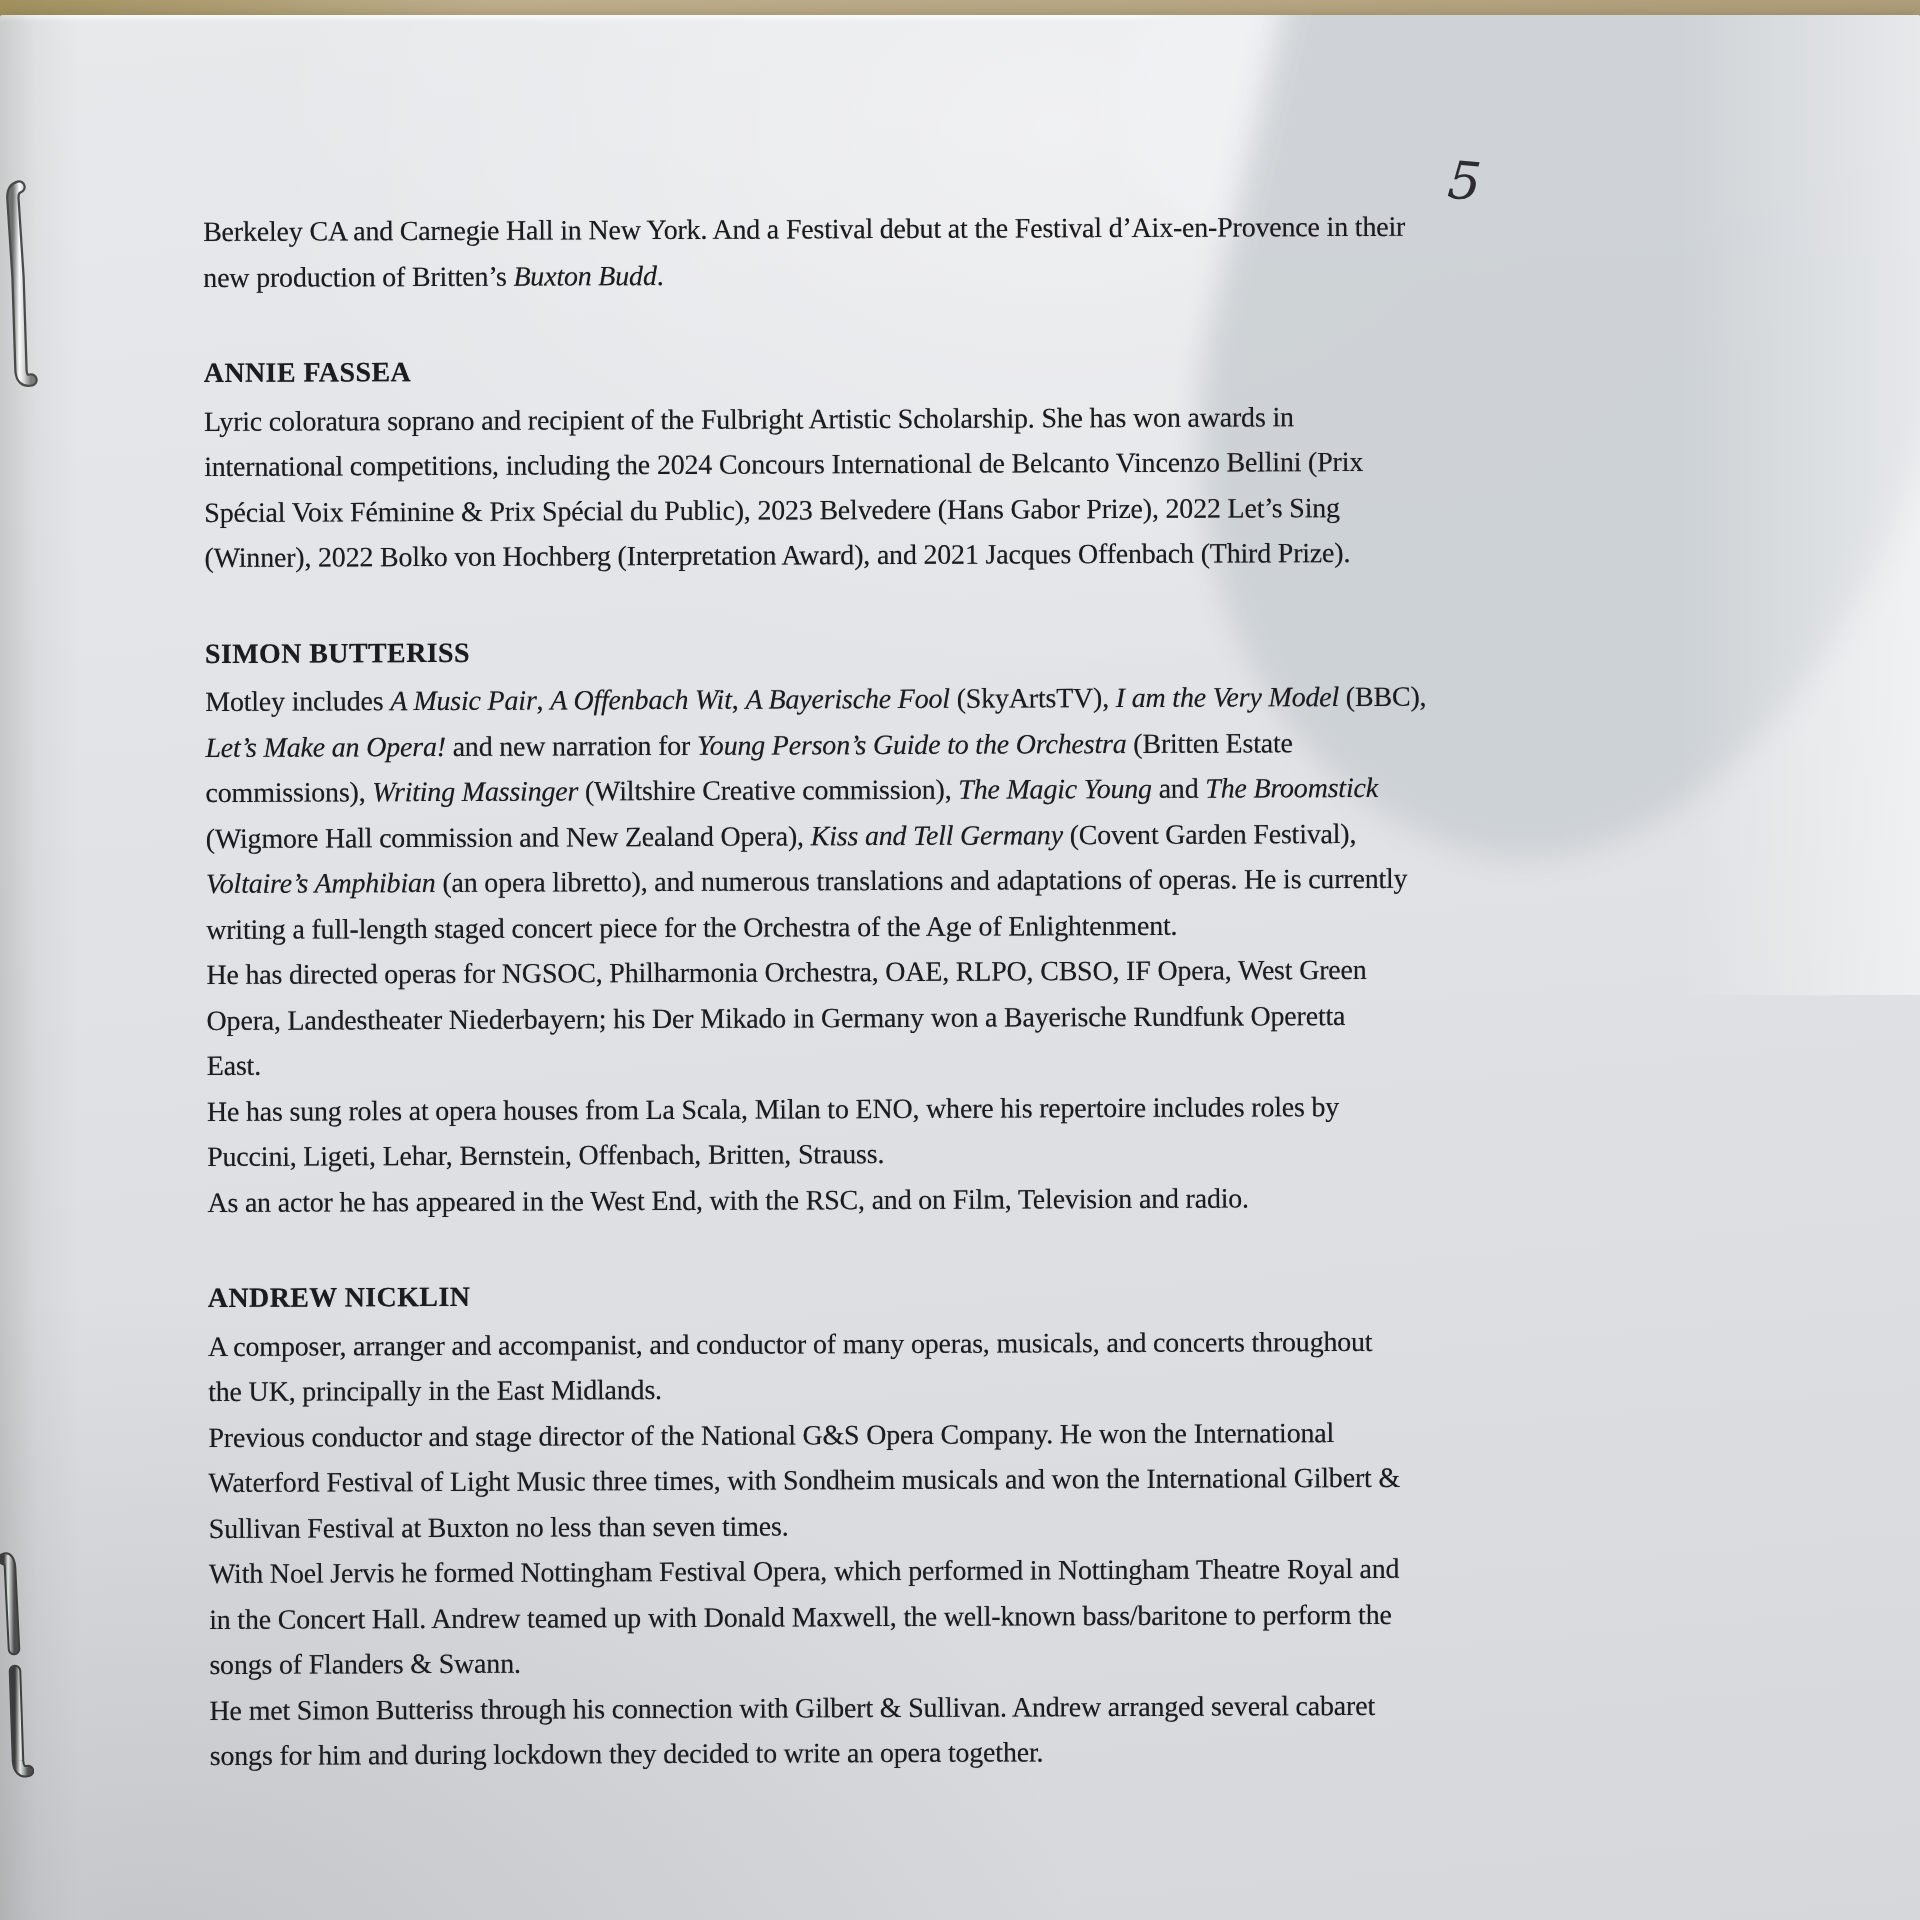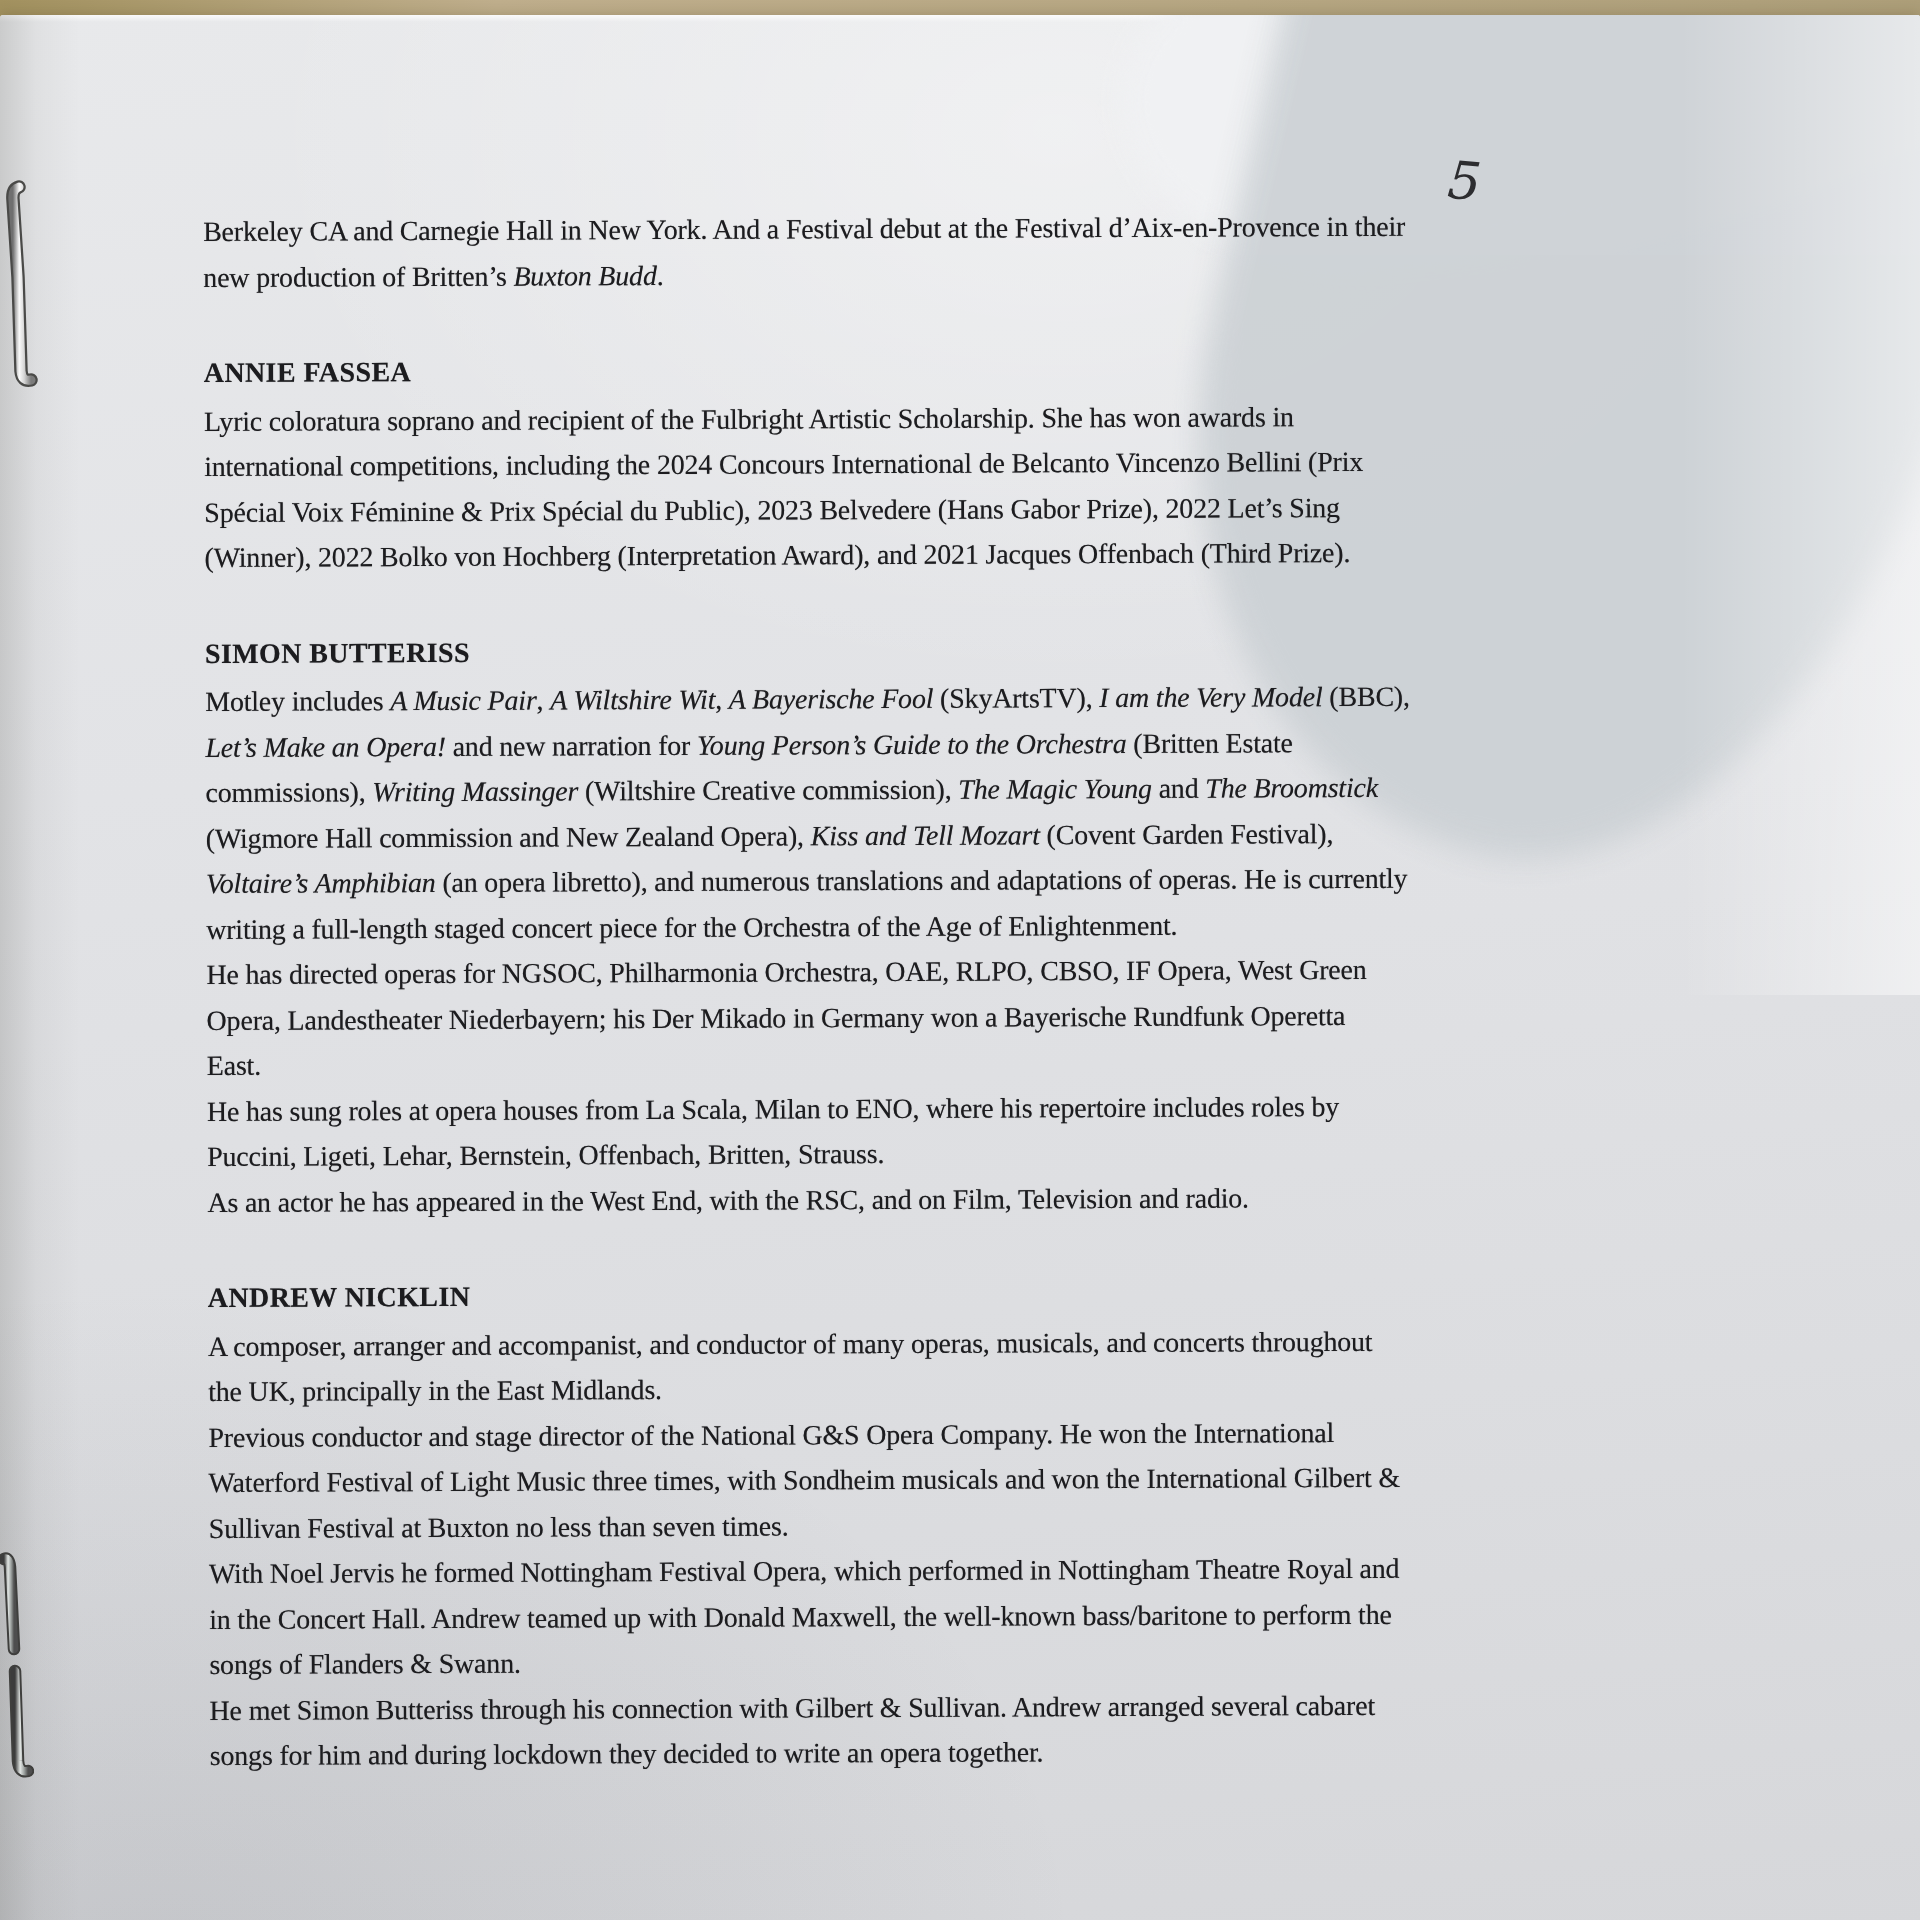--- a/index.html
+++ b/index.html
@@ -107,24 +107,24 @@
       </section>
       <section class="section">
         <h2>ANNIE FASSEA</h2>
         <div class="line"><span>Lyric coloratura soprano and recipient of the Fulbright Artistic Scholarship. She has won awards in</span></div>
         <div class="line"><span>international competitions, including the 2024 Concours International de Belcanto Vincenzo Bellini (Prix</span></div>
         <div class="line"><span>Spécial Voix Féminine &amp; Prix Spécial du Public), 2023 Belvedere (Hans Gabor Prize), 2022 Let’s Sing</span></div>
         <div class="line"><span>(Winner), 2022 Bolko von Hochberg (Interpretation Award), and 2021 Jacques Offenbach (Third Prize).</span></div>
       </section>
       <section class="section">
         <h2>SIMON BUTTERISS</h2>
-        <div class="line"><span>Motley includes </span><em>A Music Pair</em><span>, </span><em>A Wiltshire Wit</em><span>, </span><em>A Bayerische Fool</em><span> (SkyArtsTV), </span><em>I am the Very Model</em><span> (BBC),</span></div>
+        <div class="line"><span>Motley includes </span><em>A Music Pair</em><span>, </span><em>A Offenbach Wit</em><span>, </span><em>A Bayerische Fool</em><span> (SkyArtsTV), </span><em>I am the Very Model</em><span> (BBC),</span></div>
         <div class="line"><em>Let’s Make an Opera!</em><span> and new narration for </span><em>Young Person’s Guide to the Orchestra</em><span> (Britten Estate</span></div>
         <div class="line"><span>commissions), </span><em>Writing Massinger</em><span> (Wiltshire Creative commission), </span><em>The Magic Young</em><span> and </span><em>The Broomstick</em></div>
-        <div class="line"><span>(Wigmore Hall commission and New Zealand Opera), </span><em>Kiss and Tell Mozart</em><span> (Covent Garden Festival),</span></div>
+        <div class="line"><span>(Wigmore Hall commission and New Zealand Opera), </span><em>Kiss and Tell Germany</em><span> (Covent Garden Festival),</span></div>
         <div class="line"><em>Voltaire’s Amphibian</em><span> (an opera libretto), and numerous translations and adaptations of operas. He is currently</span></div>
         <div class="line"><span>writing a full-length staged concert piece for the Orchestra of the Age of Enlightenment.</span></div>
         <div class="line"><span>He has directed operas for NGSOC, Philharmonia Orchestra, OAE, RLPO, CBSO, IF Opera, West Green</span></div>
         <div class="line"><span>Opera, Landestheater Niederbayern; his Der Mikado in Germany won a Bayerische Rundfunk Operetta</span></div>
         <div class="line"><span>East.</span></div>
         <div class="line"><span>He has sung roles at opera houses from La Scala, Milan to ENO, where his repertoire includes roles by</span></div>
         <div class="line"><span>Puccini, Ligeti, Lehar, Bernstein, Offenbach, Britten, Strauss.</span></div>
         <div class="line"><span>As an actor he has appeared in the West End, with the RSC, and on Film, Television and radio.</span></div>
       </section>
       <section class="section">

